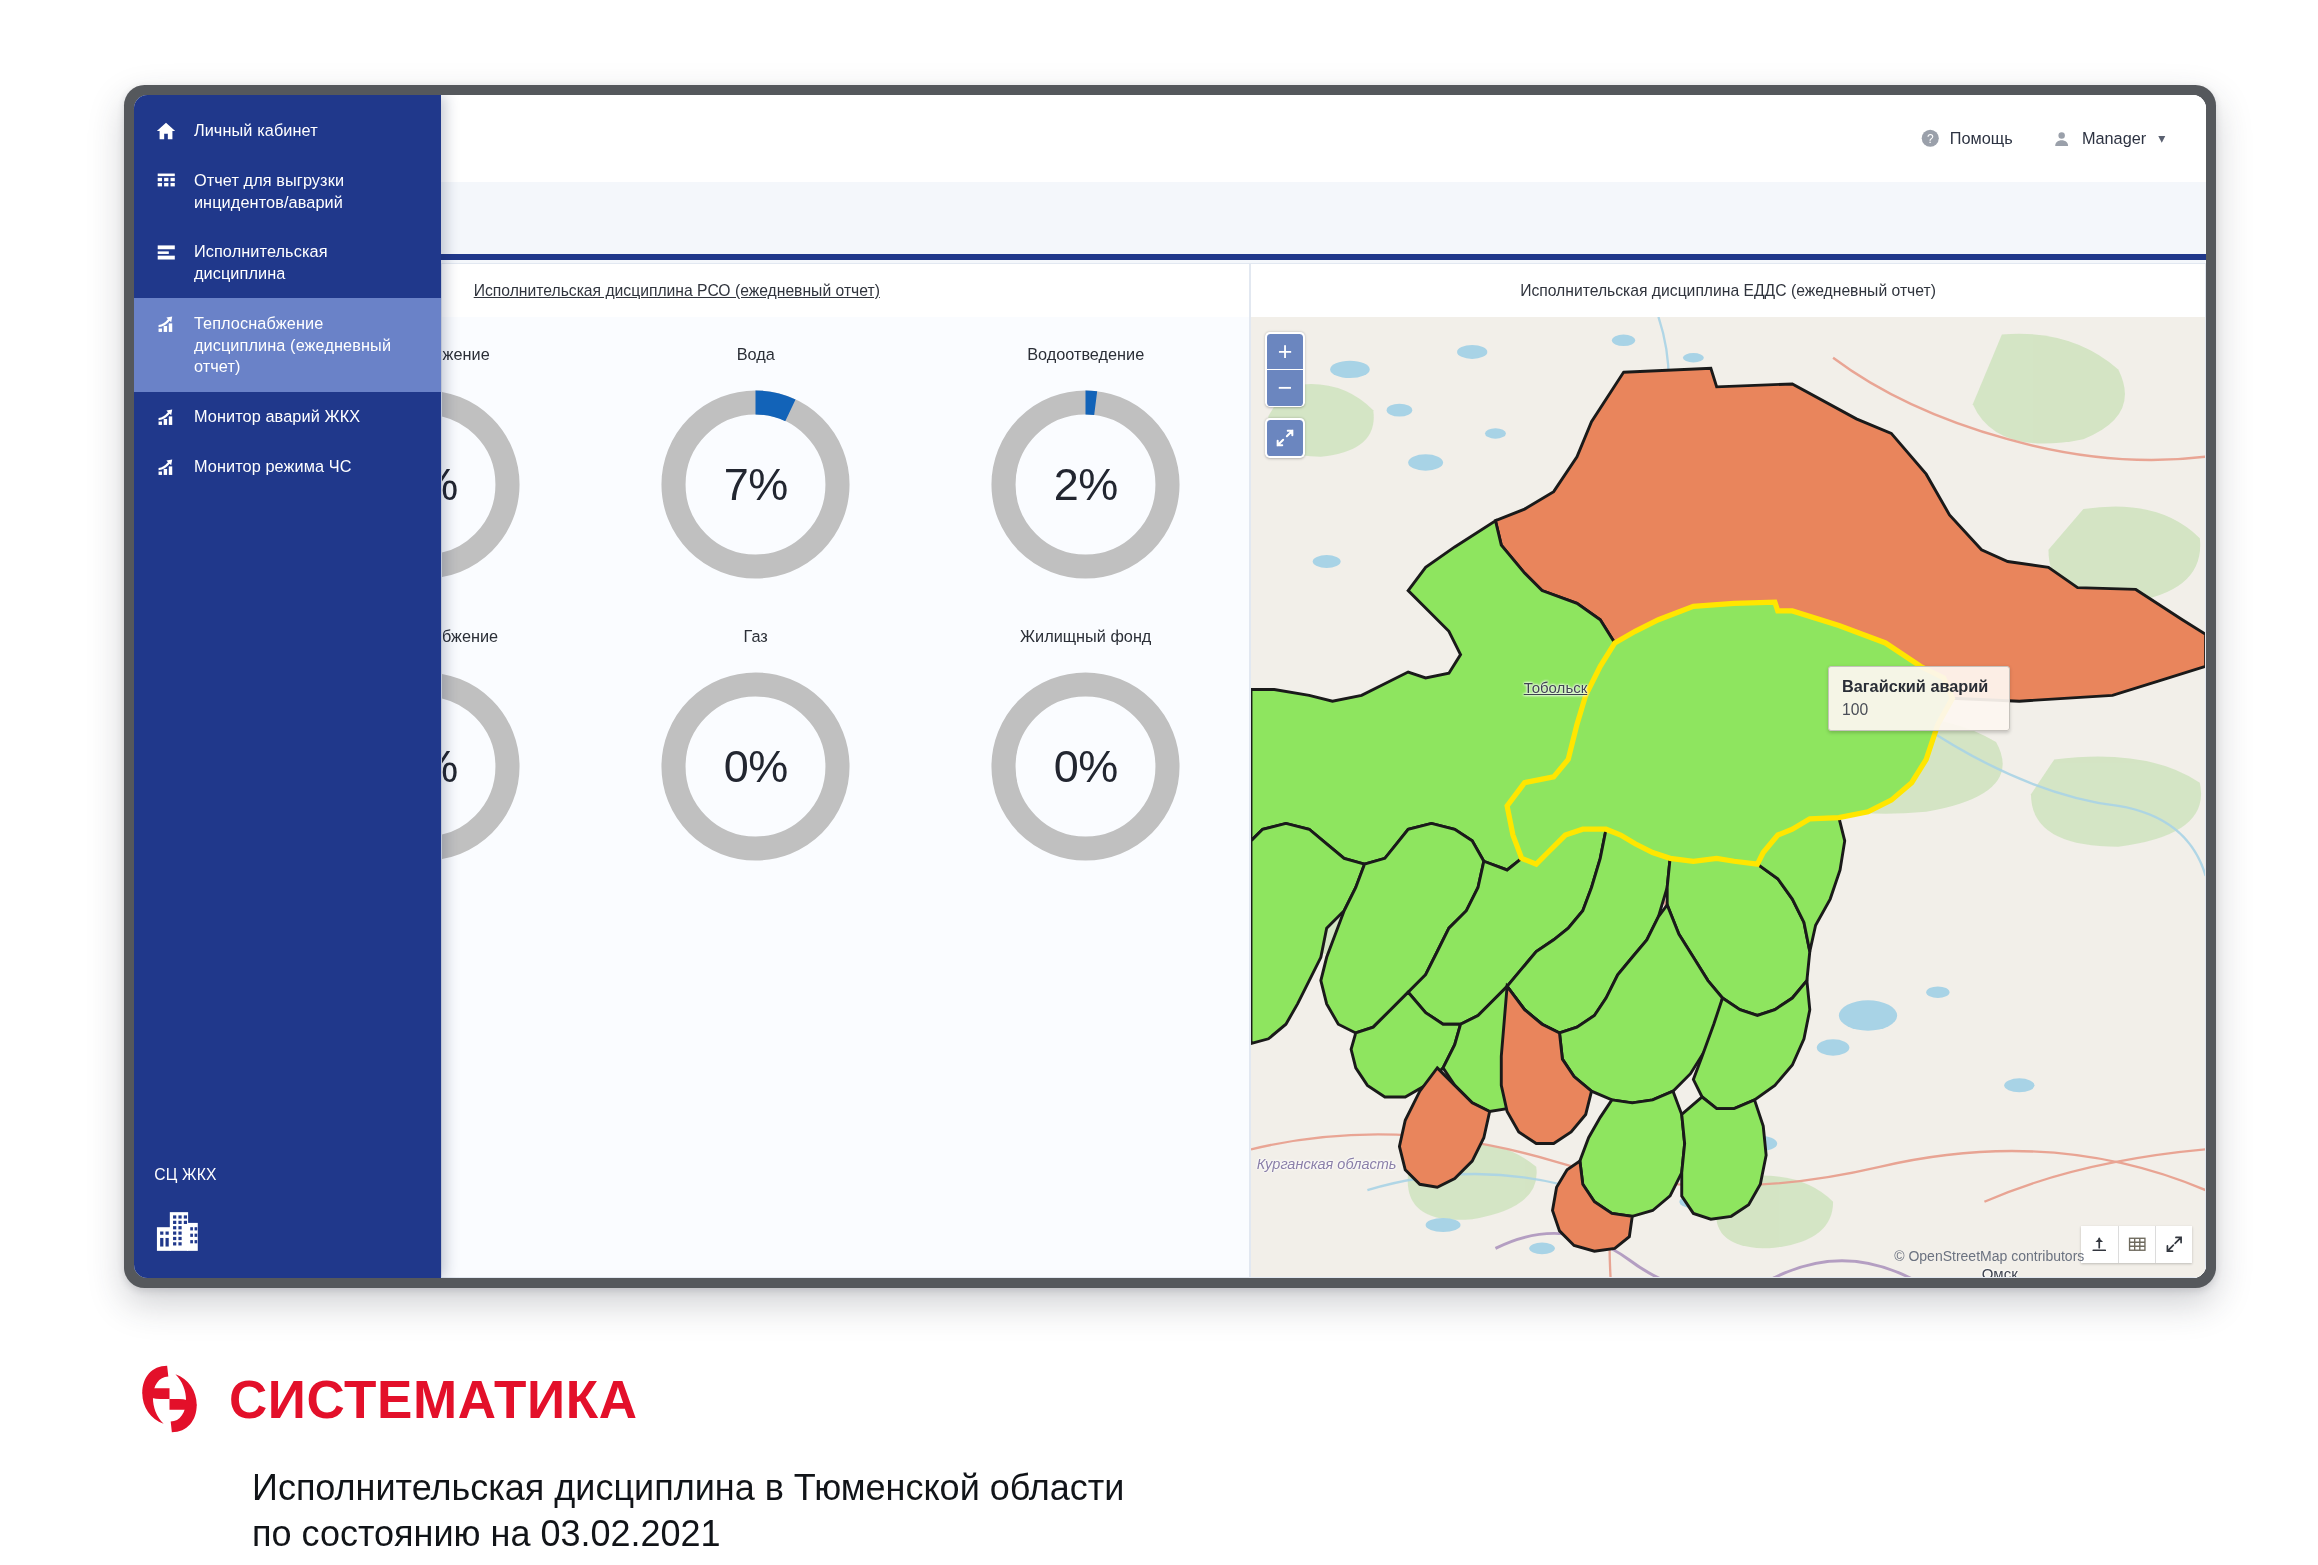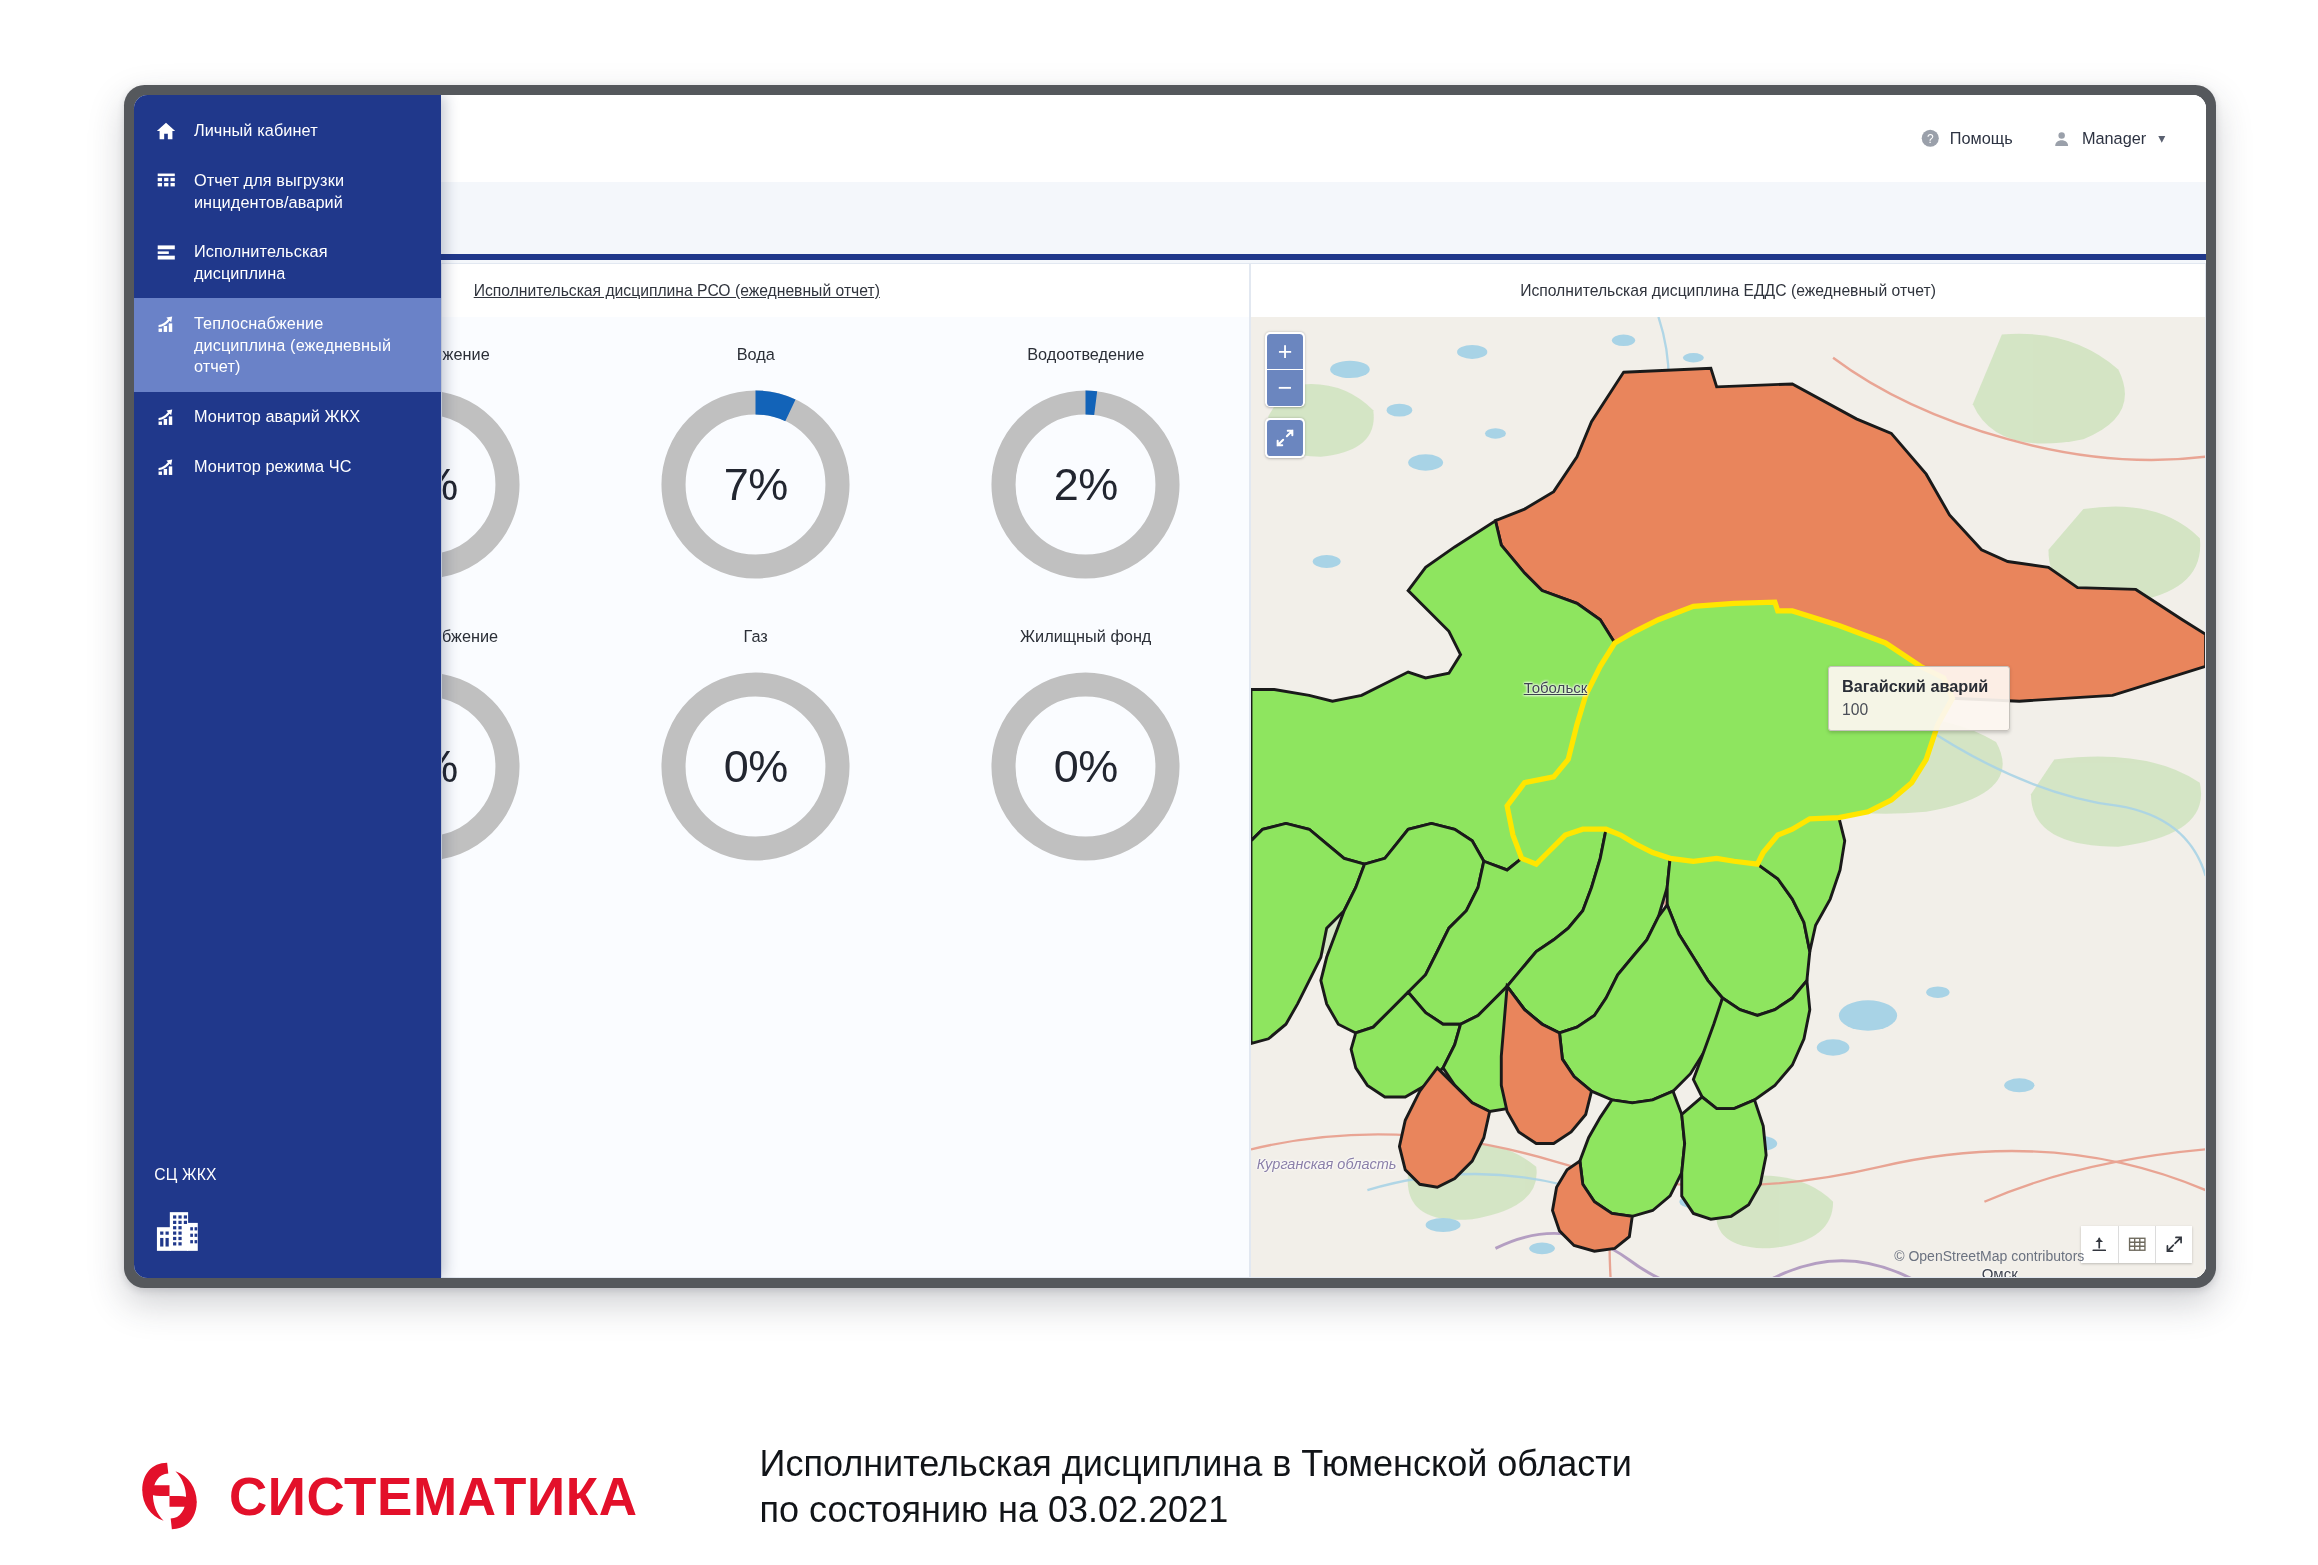--- a/index.html
+++ b/index.html
@@ -207,23 +207,24 @@
     font-size: 15px; color: #3f4450;
     text-shadow: 0 0 3px #fff, 0 0 3px #fff, 0 0 1.8px #fff;
     white-space: nowrap;
   }
   .map-place.oblast { color:#8a7fa8; font-style: italic; font-size: 14.5px; text-align:center; line-height:1.2; }
 
   
   #footer {
     position: absolute; left: 0; top: 1334px;
     width: 2319px; height: 199px;
-    display: flex; align-items: flex-end;
+    display: flex; align-items: flex-start;
     padding-left: 134px;
-    gap: 4px;
+    gap: 16px;
+    flex-direction: column;
   }
   #brand { display: flex; align-items: center; gap: 24px; margin-top: 28px; }
   #brand-mark { width: 71px; height: 74px; }
   #brand-text {
     font-size: 53px; font-weight: bold; color: #e3102a;
     letter-spacing: 0.6px; line-height: 1;
   }
   #caption {
     margin-left: 118px; margin-top: 13.3px;
     font-size: 36px; color: #111418; line-height: 1.28;

